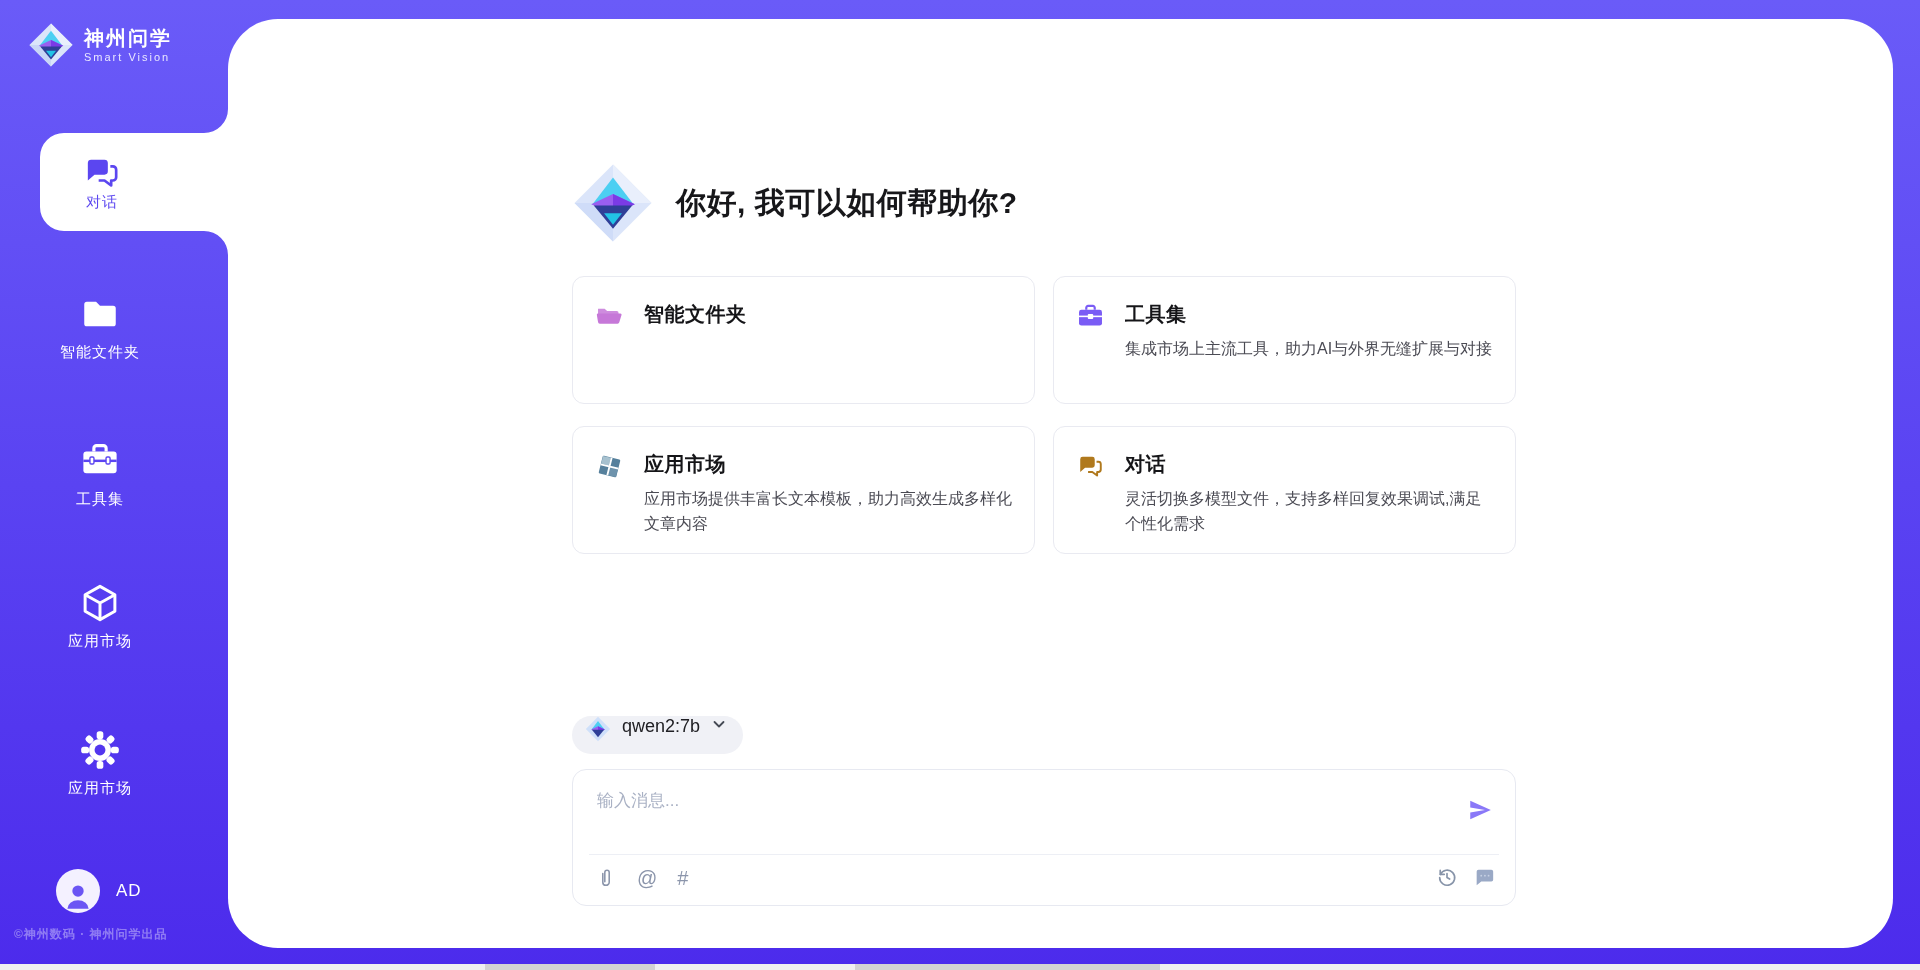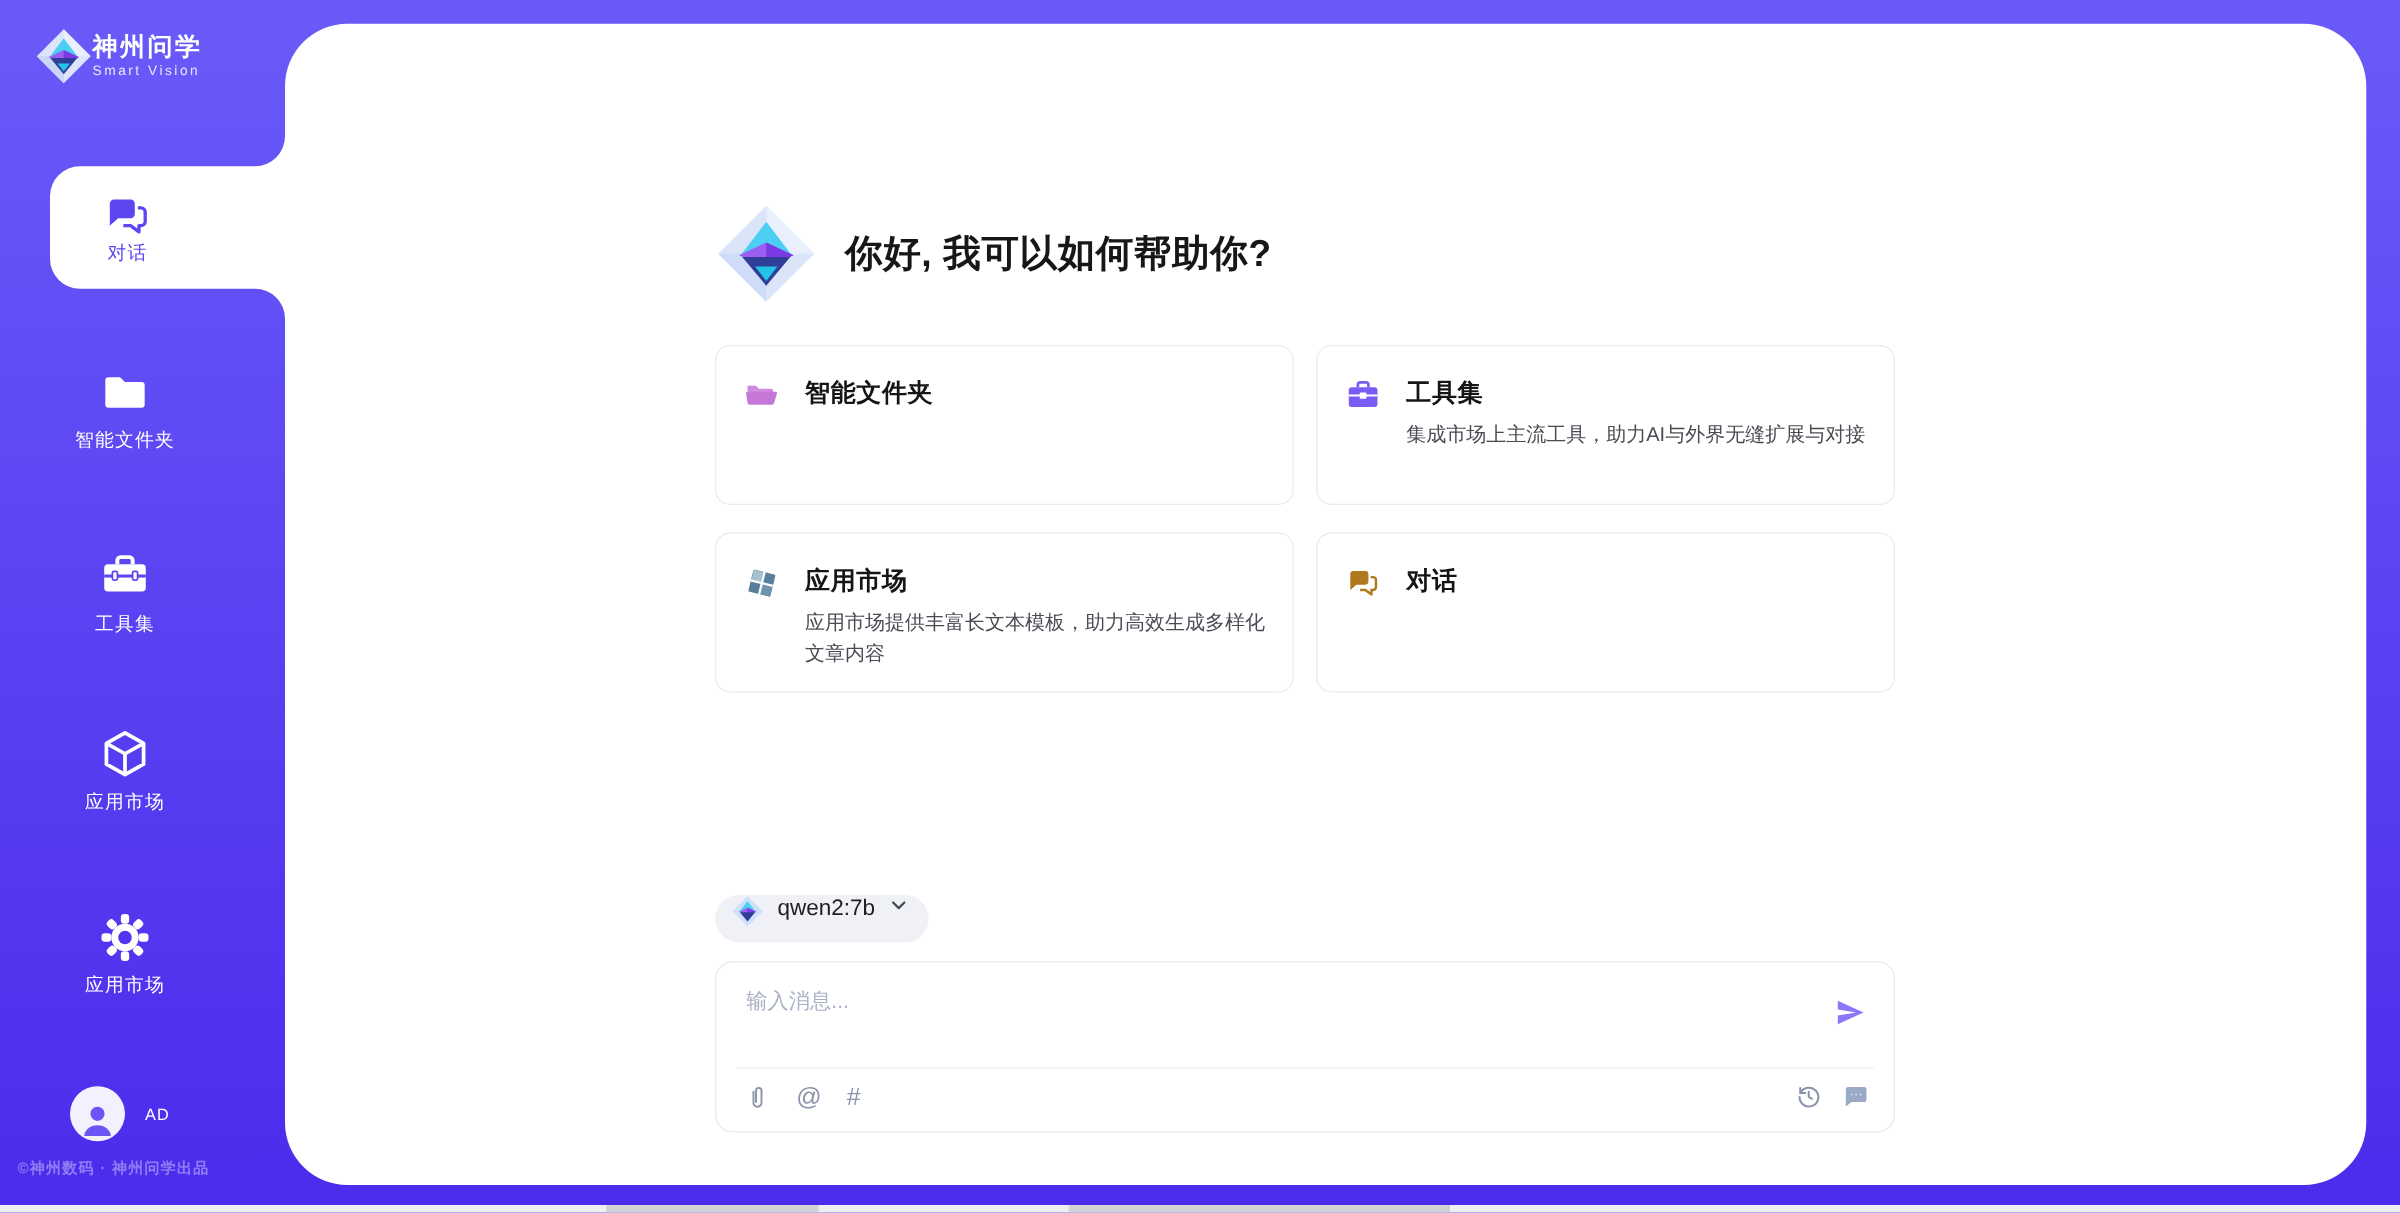--- a/index.html
+++ b/index.html
@@ -5,41 +5,41 @@
   * { margin:0; padding:0; box-sizing:border-box; }
   html,body { width:1920px; height:970px; overflow:hidden; }
   body {
     font-family:"Liberation Sans","DejaVu Sans",sans-serif;
     background:linear-gradient(180deg,#6A5BF8 0%,#5A43F2 50%,#4C2BEC 100%);
     position:relative;
   }
 
   
   .sidebar { position:absolute; left:0; top:0; width:228px; height:970px; }
-  .brand { position:absolute; left:28px; top:22px; display:flex; align-items:center; }
+  .brand { position:absolute; left:28px; top:22px; display:flex; align-items:center; gap:10px; }
   .brand-gem { width:46px; height:46px; }
   .brand-name { color:#fff; font-size:20px; font-weight:700; letter-spacing:2px; line-height:1.1; }
   .brand-sub { color:#e9e7ff; font-size:11px; letter-spacing:2px; margin-top:2px; }
 
   
   .tab-shape { position:absolute; left:40px; top:109px; width:188px; height:146px; }
   .tab-content { position:absolute; left:40px; top:133px; width:124px; height:98px;
     display:flex; flex-direction:column; align-items:center; justify-content:center; cursor:pointer; }
   .tab-content .nav-label { color:#5b46f0; }
 
   .nav-item { position:absolute; left:0; width:200px; display:flex; flex-direction:column;
     align-items:center; gap:8px; cursor:pointer; }
   .nav-item svg { width:42px; height:42px; }
   .nav-label { font-size:15px; color:#fff; letter-spacing:1px; }
 
   .user-row { position:absolute; left:56px; top:869px; display:flex; align-items:center; gap:16px; cursor:pointer; }
   .avatar { width:44px; height:44px; border-radius:50%; background:#f4f1ff; overflow:hidden;
     display:flex; align-items:flex-end; justify-content:center; }
   .avatar svg { width:34px; height:34px; }
-  .user-name { color:#fff; font-size:13px; letter-spacing:1px; }
+  .user-name { color:#fff; font-size:17px; letter-spacing:1px; }
 
   .side-footer { position:absolute; left:14px; top:926px; font-size:12px;
     color:rgba(255,255,255,0.38); letter-spacing:1px; white-space:nowrap;font-weight:bold; }
 
   
   .panel { position:absolute; left:228px; top:19px; width:1665px; height:929px;
     background:#fff; border-radius:50px; }
   .content { position:absolute; left:344px; top:0; width:944px; height:100%; }
 
   .greeting { position:absolute; top:143px; left:0; display:flex; align-items:center; gap:22px; }
@@ -237,20 +237,21 @@
 
       <div class="card">
         <span class="card-icon">
           <svg viewBox="0 0 48 48">
             <path d="M11 8h16a4 4 0 0 1 4 4v10a4 4 0 0 1-4 4H15l-8 7V12a4 4 0 0 1 4-4z" fill="#b0791d"></path>
             <path d="M34 16h3a4 4 0 0 1 4 4v9a4 4 0 0 1-4 4h-2v6l-8-6h-7" fill="none" stroke="#b0791d" stroke-width="3.2" stroke-linejoin="round"></path>
           </svg>
         </span>
         <div class="card-body">
           <div class="card-title">对话</div>
+          <div class="card-desc">灵活切换多模型文件，支持多样回复效果调试,满足个性化需求</div>
         </div>
       </div>
     </div>
 
     <div class="model-pill">
       <svg class="model-gem" viewBox="0 0 64 64">
         <polygon points="32,2 62,32 32,62 2,32" fill="#cfe0fa"></polygon>
         <polygon points="32,12 48,33 16,33" fill="#4ccff2"></polygon>
         <polygon points="15,33 32,25 49,33 32,41" fill="#9a5ff0"></polygon>
         <polygon points="32,25 49,33 32,41" fill="#7a3be6"></polygon>

